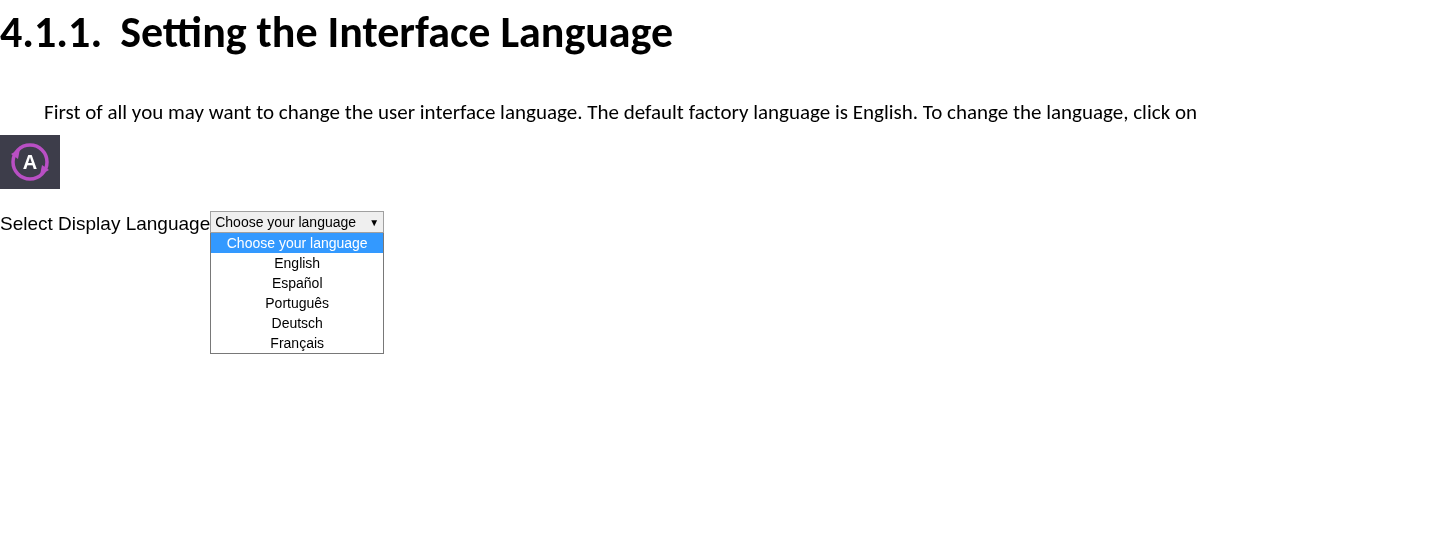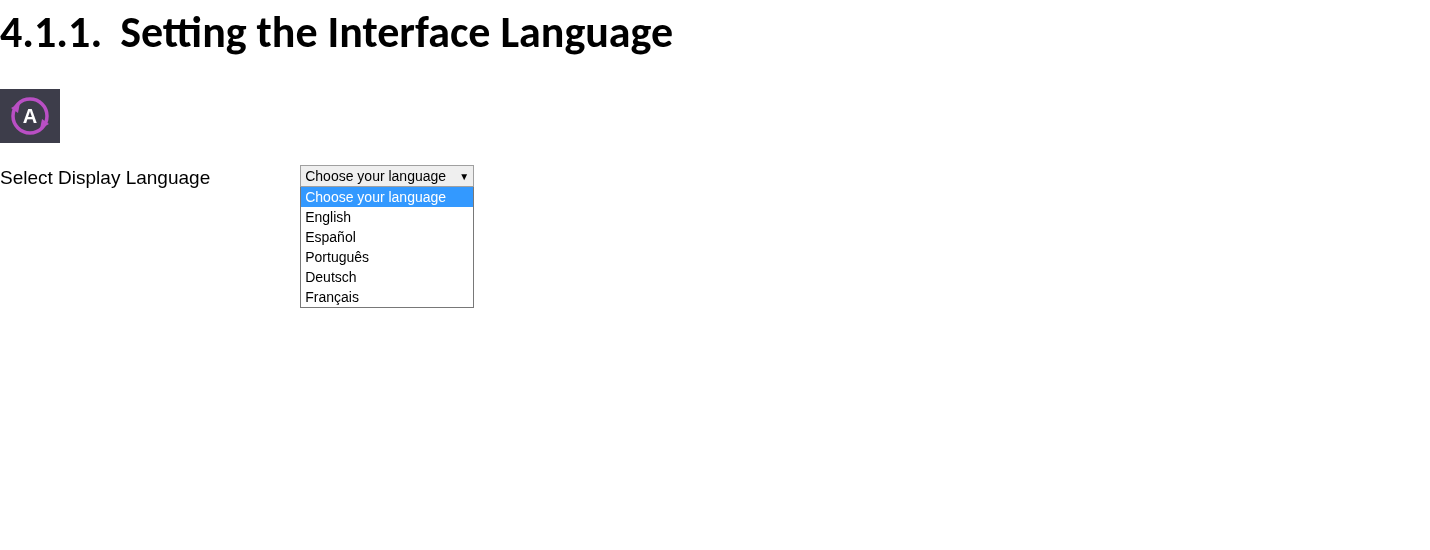--- a/index.html
+++ b/index.html
@@ -47,22 +47,22 @@
     left: 50%;
     transform: translate(-50%, -50%);
   }
   .third-line {
     display: block;
   }
   .dropdown-area {
     margin-top: 22px;
     display: flex;
     align-items: flex-start;
-    gap: 90px;
     font-family: Arial, Helvetica, sans-serif;
+    text-align: center;
   }
   .dd-label {
     font-size: 19px;
     padding-top: 2px;
   }
   .dd-wrap {
     position: relative;
     width: 174px;
   }
   .dd-select {
@@ -95,20 +95,21 @@
   }
 </style>
 </head>
 <body>
 
 <h1 class="heading">
   <span class="num">4.1.1.</span><span>Setting the Interface Language</span>
 </h1>
 
 <div class="para">
+  <span class="first-line">First of all you may want to change the user interface language. The default factory language is English. To change the language, click on</span>
   <span class="icon-line">
     <span class="icon-box">
       <svg width="46" height="46" viewBox="0 0 46 46">
         <circle cx="23" cy="23" r="17" stroke="#b94fc4" stroke-width="3.5" fill="none"></circle>
         <polygon points="4,15 13,10 11,20" fill="#b94fc4"></polygon>
         <polygon points="42,31 33,36 35,26" fill="#b94fc4"></polygon>
         <text x="23" y="30" text-anchor="middle" font-family="Arial" font-size="20" font-weight="bold" fill="#ffffff">A</text>
       </svg>
     </span>
   </span>

